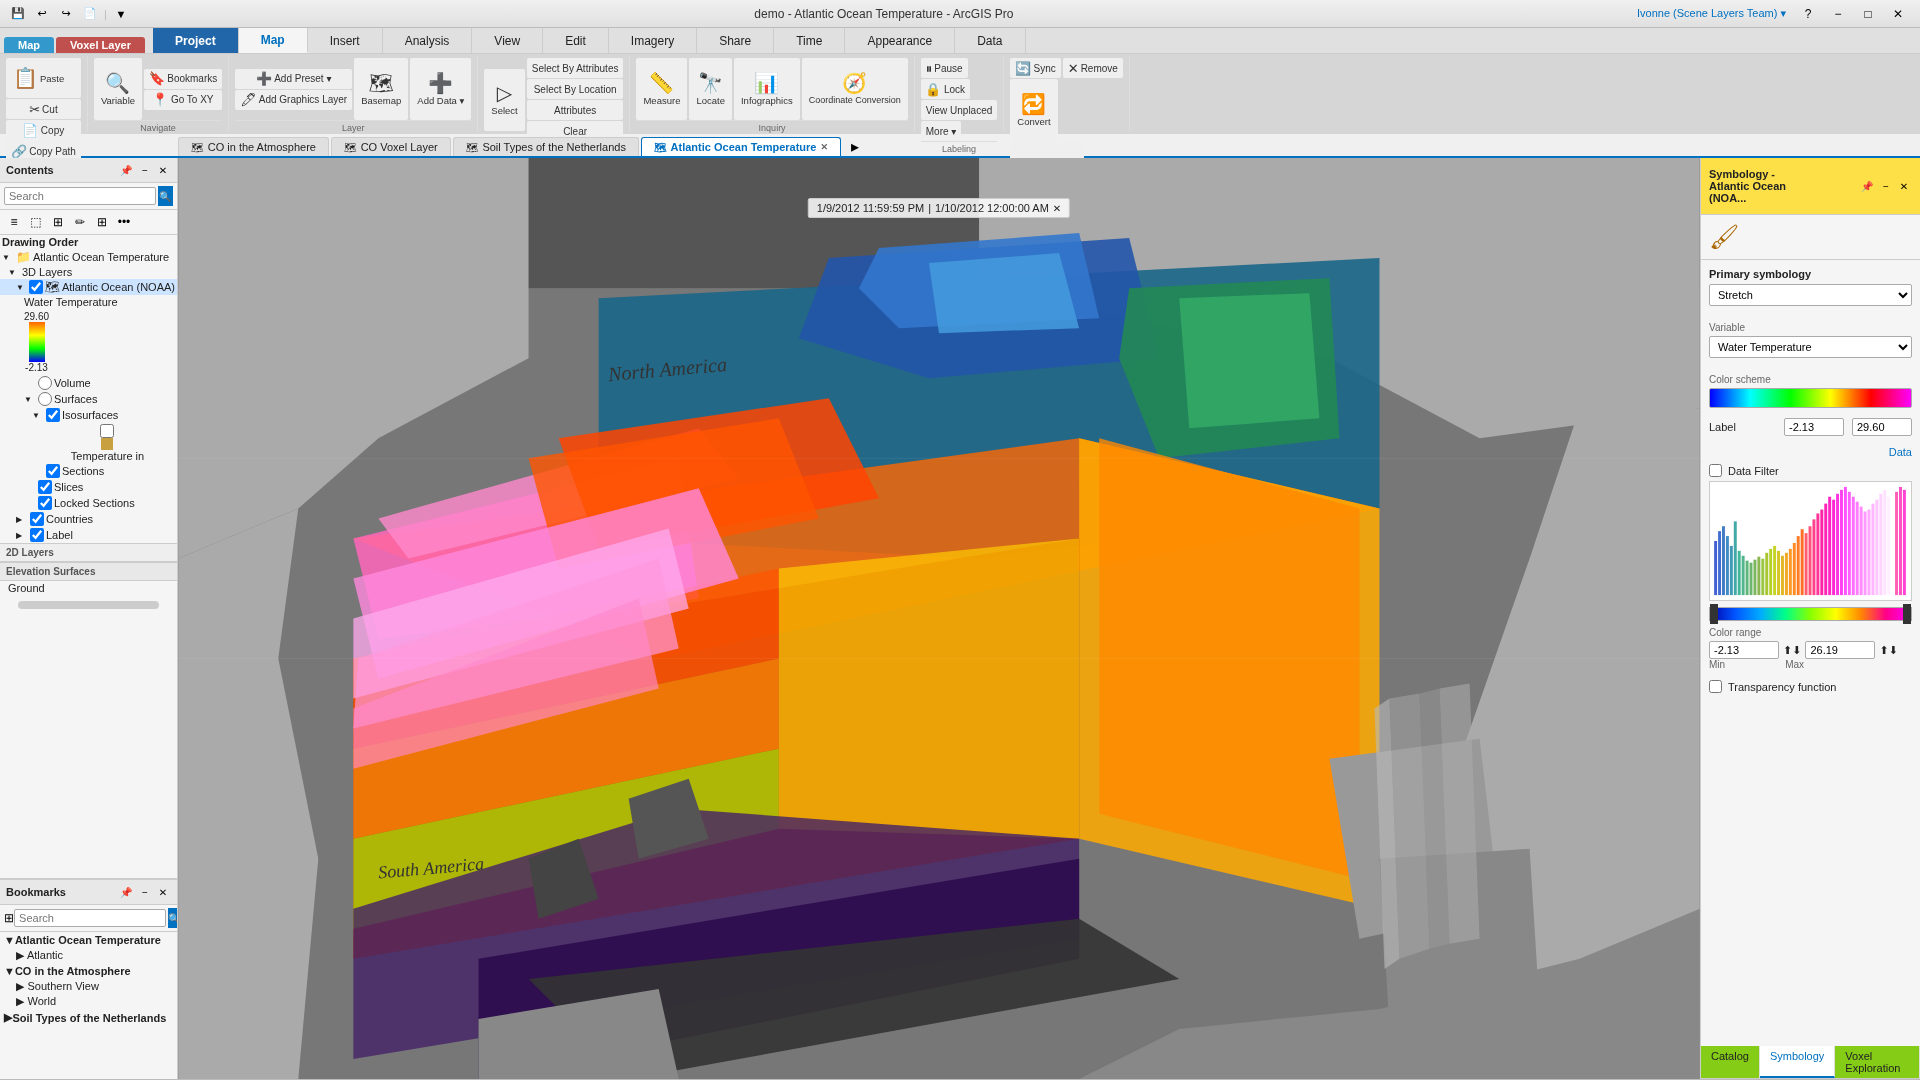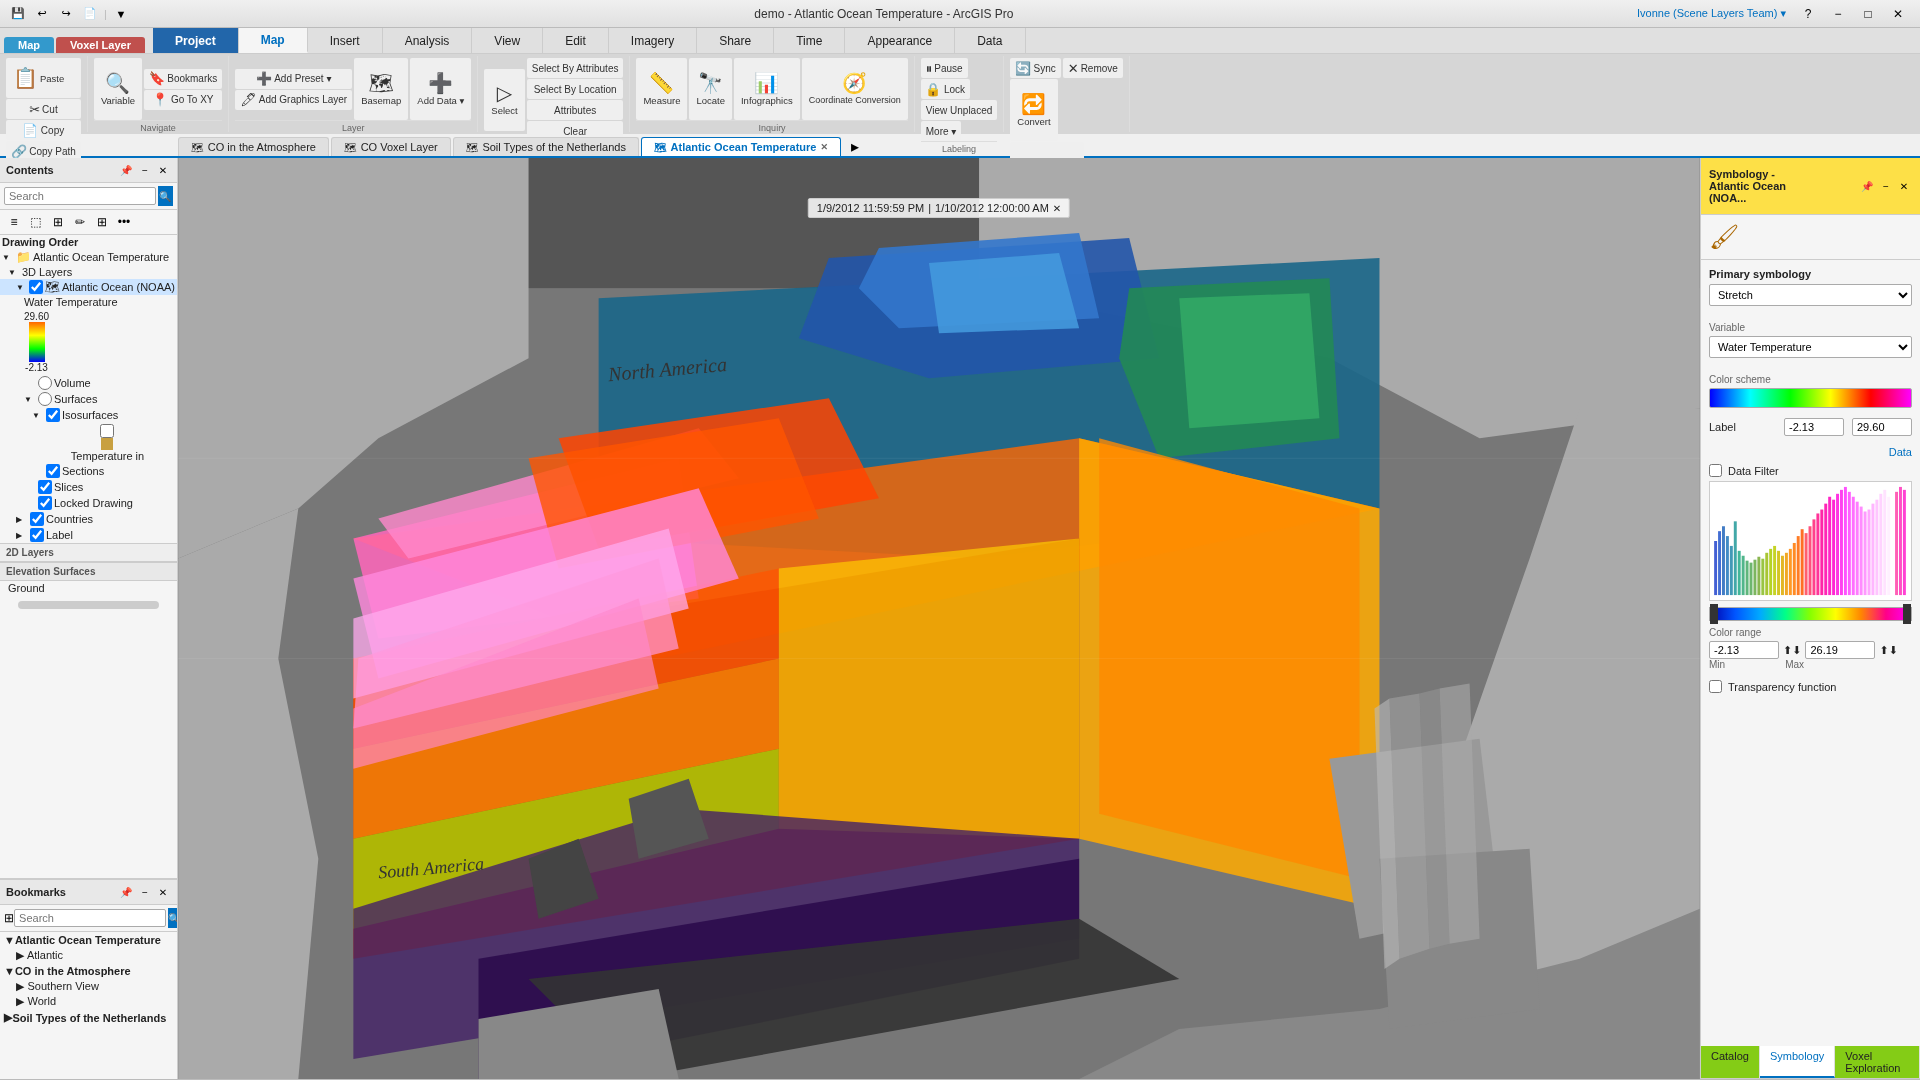--- a/index.html
+++ b/index.html
@@ -615,21 +615,21 @@
 
         <div class="tree-row indent3">
           <span class="tree-expand"></span>
           <input type="checkbox" checked="" class="tree-checkbox" style="">
           <span class="tree-label">Slices</span>
         </div>
 
         <div class="tree-row indent3">
           <span class="tree-expand"></span>
           <input type="checkbox" checked="" class="tree-checkbox" style="">
-          <span class="tree-label">Locked Drawing</span>
+          <span class="tree-label">Locked Sections</span>
         </div>
 
         <div class="tree-row indent2">
           <span class="tree-expand">▶</span>
           <input type="checkbox" checked="" class="tree-checkbox" style="">
           <span class="tree-label">Countries</span>
         </div>
 
         <div class="tree-row indent2">
           <span class="tree-expand">▶</span>

